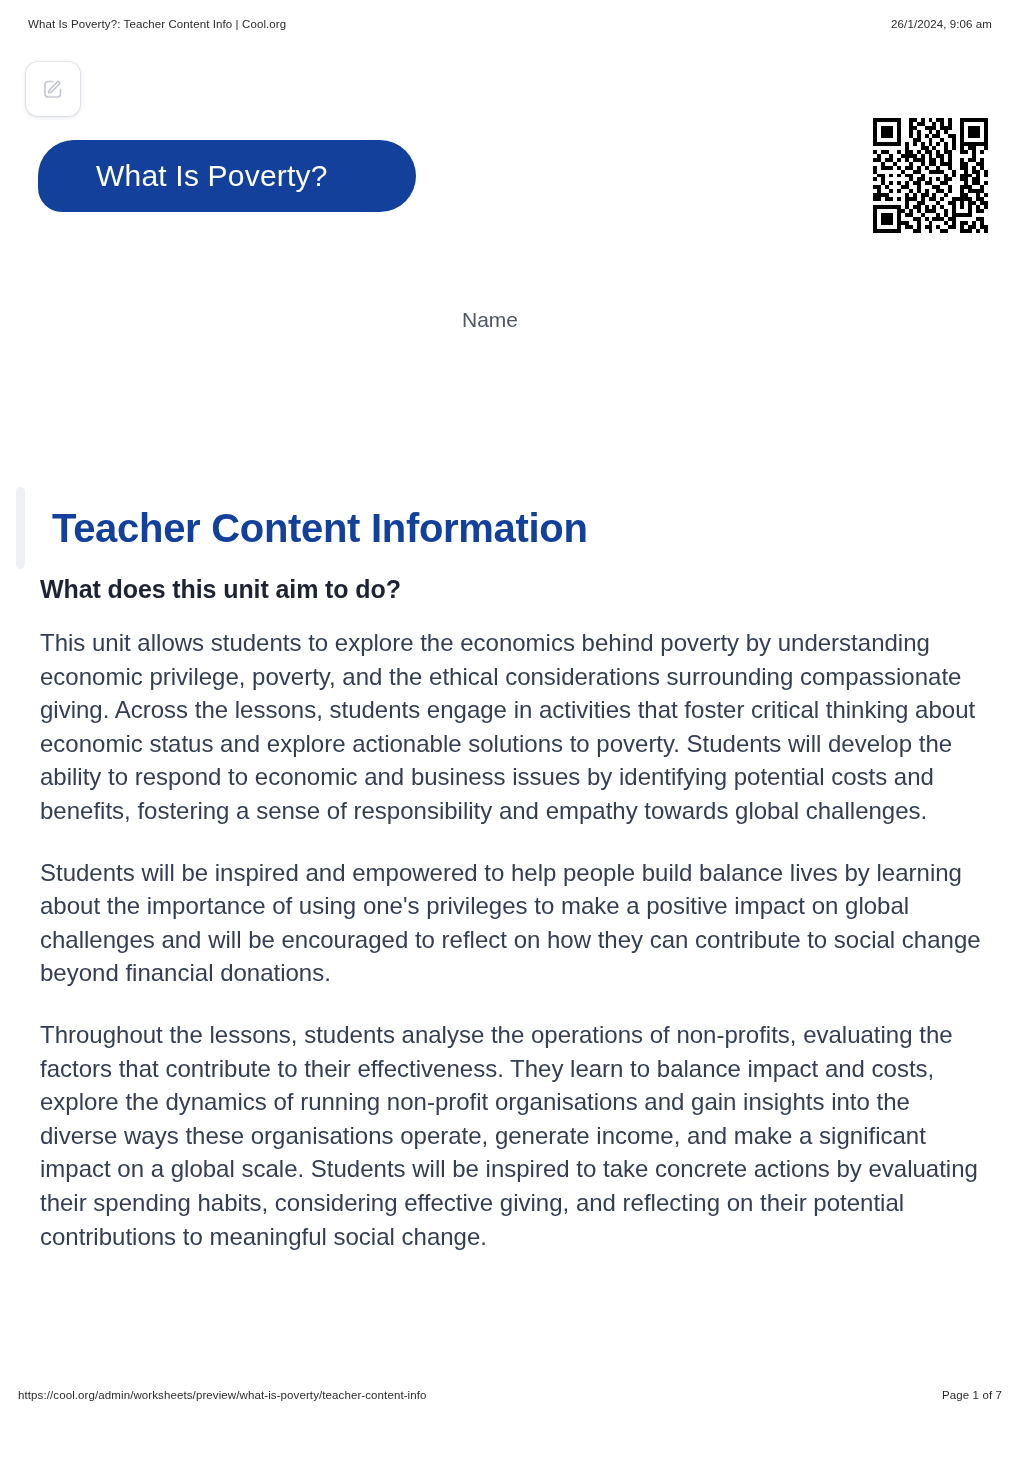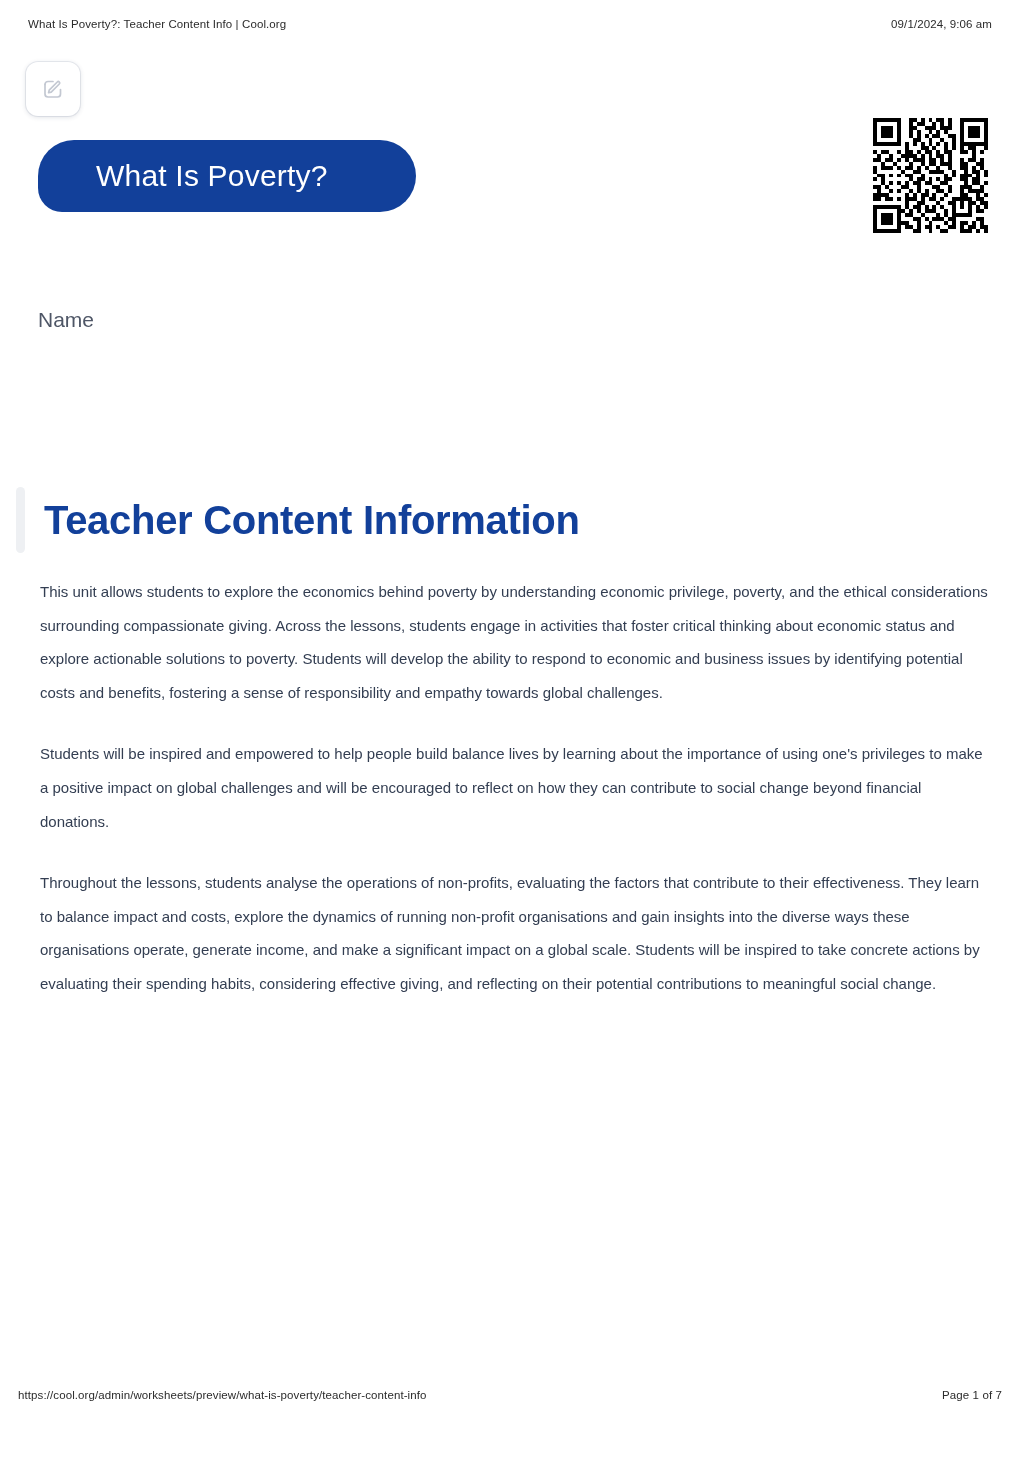--- a/index.html
+++ b/index.html
@@ -82,21 +82,21 @@
   
   .fields-row {
     position: absolute;
     top: 308px;
     left: 38px;
     width: 920px;
     display: flex;
     font-size: 21px;
     color: #4e5666;
   }
-  .field-name { width: 480px; }
+  .field-name { width: 480px; text-align: right; }
   .field-class { width: 400px; }
 
   
   .section-heading-wrap {
     position: absolute;
     top: 487px;
     left: 16px;
     width: 960px;
     display: flex;
     align-items: stretch;
@@ -108,39 +108,39 @@
     border-radius: 6px;
     margin-right: 15px;
     flex: none;
   }
   .section-heading {
     color: #12409a;
     font-size: 40px;
     font-weight: bold;
     line-height: 1.45;
     letter-spacing: -0.3px;
-    margin: 4px;
+    margin: 12px;
   }
 
   
   .content {
     position: absolute;
     top: 575px;
     left: 40px;
     width: 950px;
   }
   .sub-heading {
     font-size: 25px;
     font-weight: bold;
     color: #1d2333;
     margin: 0 0 22px 0;
     letter-spacing: -0.1px;
   }
   .para {
-    font-size: 15px;
+    font-size: 24px;
     line-height: 33.6px;
     color: #333e52;
     margin: 0 0 28px 0;
     max-width: 950px;
   }
   .para:last-child { margin-bottom: 0; }
 
   
   .print-footer {
     position: absolute;
@@ -154,21 +154,21 @@
     font-size: 11.5px;
     color: #2b2b2b;
     letter-spacing: 0.1px;
   }
 </style>
 </head>
 <body>
 
 <div class="print-header">
   <span>What Is Poverty?: Teacher Content Info | Cool.org</span>
-  <span>09/1/2024, 9:06 am</span>
+  <span>26/1/2024, 9:06 am</span>
 </div>
 
 <div class="edit-btn">
   <span>
     <svg width="24" height="24" viewBox="0 0 24 24" fill="none" stroke="#c3c8d2" stroke-width="1.7" stroke-linecap="round" stroke-linejoin="round">
       <path d="M4 7.5a3 3 0 0 1 3-3h5"></path>
       <path d="M19.5 12.5V17a3 3 0 0 1-3 3H7a3 3 0 0 1-3-3V7.5"></path>
       <path d="M10.2 15.1l-2.6.6.6-2.6 8.1-8.1a1.4 1.4 0 0 1 2 2l-8.1 8.1z"></path>
     </svg>
   </span>
@@ -424,20 +424,21 @@
 <div class="fields-row">
   <div class="field-name">Name</div>
 </div>
 
 <div class="section-heading-wrap">
   <div class="heading-bar"></div>
   <h1 class="section-heading">Teacher Content Information</h1>
 </div>
 
 <div class="content">
+  <h2 class="sub-heading">What does this unit aim to do?</h2>
   <p class="para">This unit allows students to explore the economics behind poverty by understanding economic privilege, poverty, and the ethical considerations surrounding compassionate giving. Across the lessons, students engage in activities that foster critical thinking about economic status and explore actionable solutions to poverty. Students will develop the ability to respond to economic and business issues by identifying potential costs and benefits, fostering a sense of responsibility and empathy towards global challenges.</p>
   <p class="para">Students will be inspired and empowered to help people build balance lives by learning about the importance of using one's privileges to make a positive impact on global challenges and will be encouraged to reflect on how they can contribute to social change beyond financial donations.</p>
   <p class="para">Throughout the lessons, students analyse the operations of non-profits, evaluating the factors that contribute to their effectiveness. They learn to balance impact and costs, explore the dynamics of running non-profit organisations and gain insights into the diverse ways these organisations operate, generate income, and make a significant impact on a global scale. Students will be inspired to take concrete actions by evaluating their spending habits, considering effective giving, and reflecting on their potential contributions to meaningful social change.</p>
 </div>
 
 <div class="print-footer">
   <span>https://cool.org/admin/worksheets/preview/what-is-poverty/teacher-content-info</span>
   <span>Page 1 of 7</span>
 </div>
 

